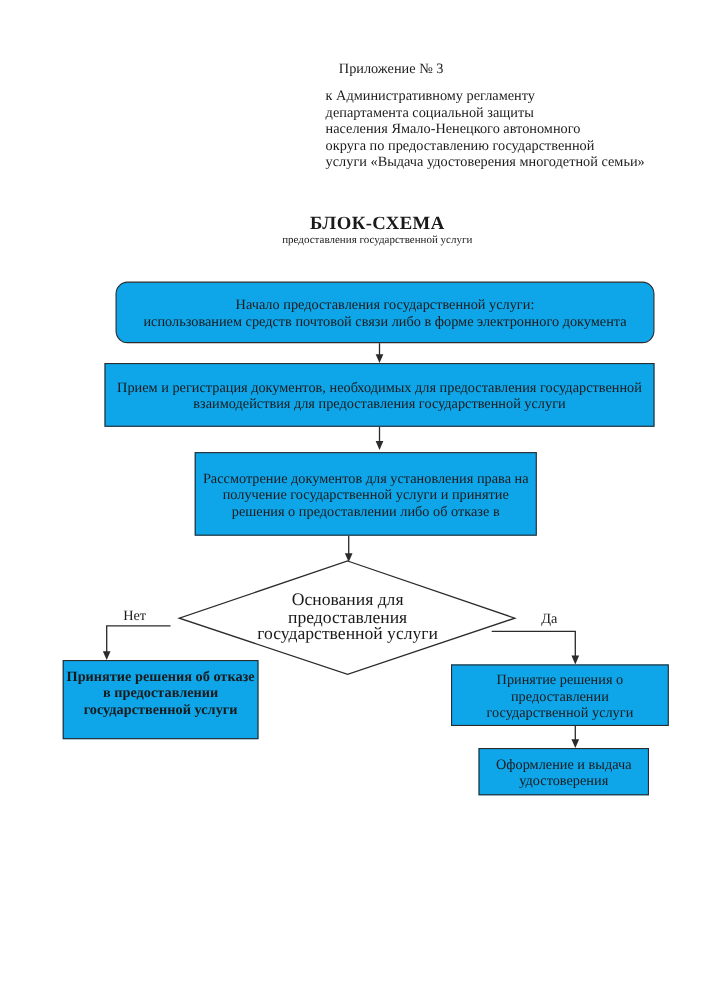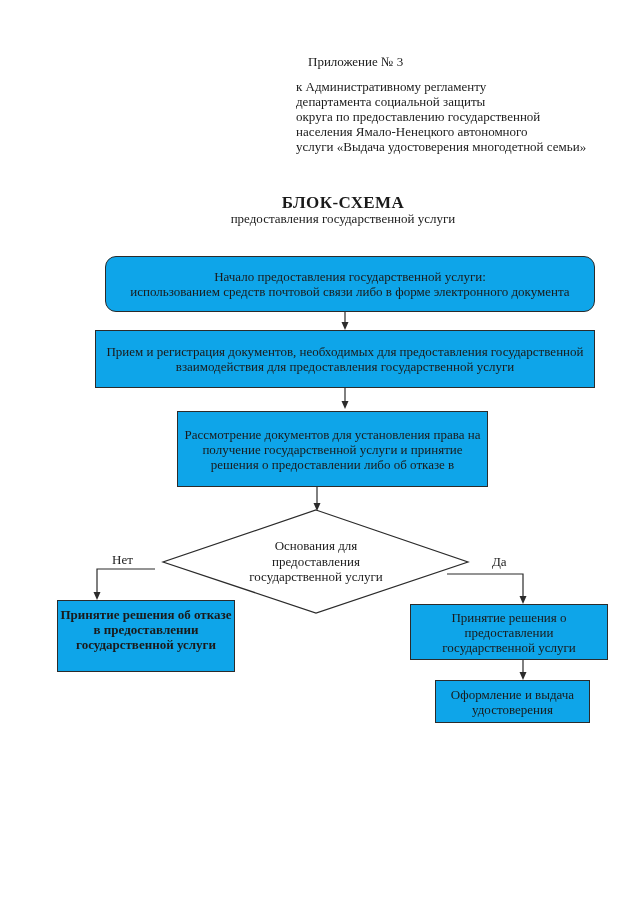--- a/index.html
+++ b/index.html
@@ -27,21 +27,21 @@
 
   
   .doc-title {
     position: absolute;
     left: 143px;
     top: 195px;
     width: 400px;
     text-align: center;
   }
   .doc-title-main { font-weight: bold; font-size: 17px; letter-spacing: 0.4px; line-height: 15px; }
-  .doc-title-sub  { font-size: 13px; line-height: 15px; margin-top: 1px; }
+  .doc-title-sub  { font-size: 10px; line-height: 15px; margin-top: 1px; }
 
   
   .connectors { position: absolute; left: 0; top: 0; }
 
   
   .node {
     position: absolute;
     border: 1px solid #2b2b2b;
     background: #0ea5e9;
     text-align: center;
@@ -60,43 +60,43 @@
   .node-refuse    { left:  57px; top: 600px; width: 178px; height: 72px; justify-content: flex-start; padding-top: 6px; font-weight: bold; }
   .node-approve   { left: 410px; top: 604px; width: 198px; height: 56px; }
   .node-issue     { left: 435px; top: 680px; width: 155px; height: 43px; }
 
   .diamond-text {
     position: absolute;
     left: 215px;
     top: 538px;
     width: 202px;
     text-align: center;
-    font-size: 13px;
+    font-size: 16px;
     line-height: 15.5px;
   }
 
   .branch-label {
     position: absolute;
     font-size: 13px;
     line-height: 15px;
   }
   .branch-no  { left: 112px; top: 552px; }
   .branch-yes { left: 492px; top: 554px; }
 </style>
 </head>
 <body>
 
 <div class="page">
 
   <div class="appendix">
     <div class="appendix-num">Приложение № 3</div>
     <div class="appendix-line">к Административному регламенту</div>
     <div class="appendix-line">департамента социальной защиты</div>
+    <div class="appendix-line">населения Ямало-Ненецкого автономного</div>
     <div class="appendix-line">округа по предоставлению государственной</div>
-    <div class="appendix-line">населения Ямало-Ненецкого автономного</div>
     <div class="appendix-line">услуги «Выдача удостоверения многодетной семьи»</div>
   </div>
 
   <div class="doc-title">
     <div class="doc-title-main">БЛОК-СХЕМА</div>
     <div class="doc-title-sub">предоставления государственной услуги</div>
   </div>
 
   <svg class="connectors" width="640" height="905" viewBox="0 0 640 905">
     <g stroke="#2b2b2b" stroke-width="1.2" fill="none">

